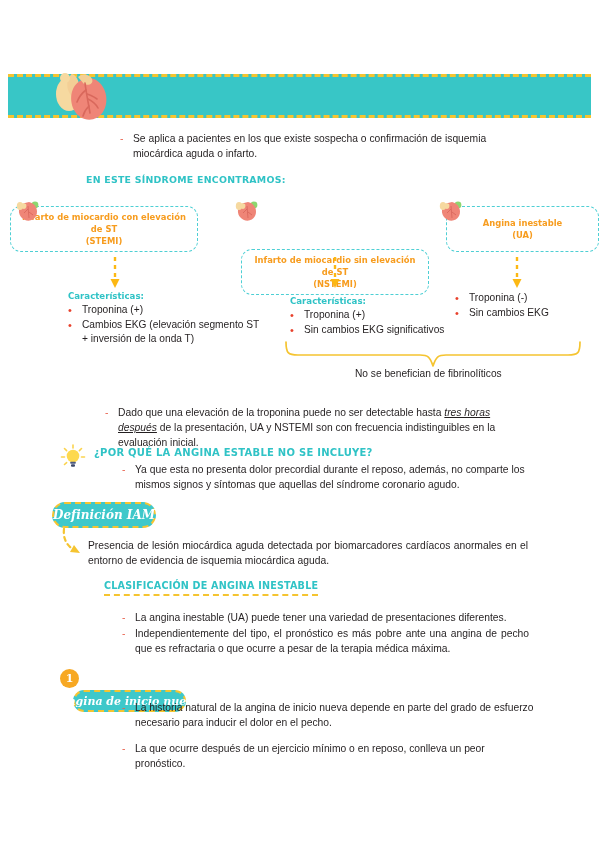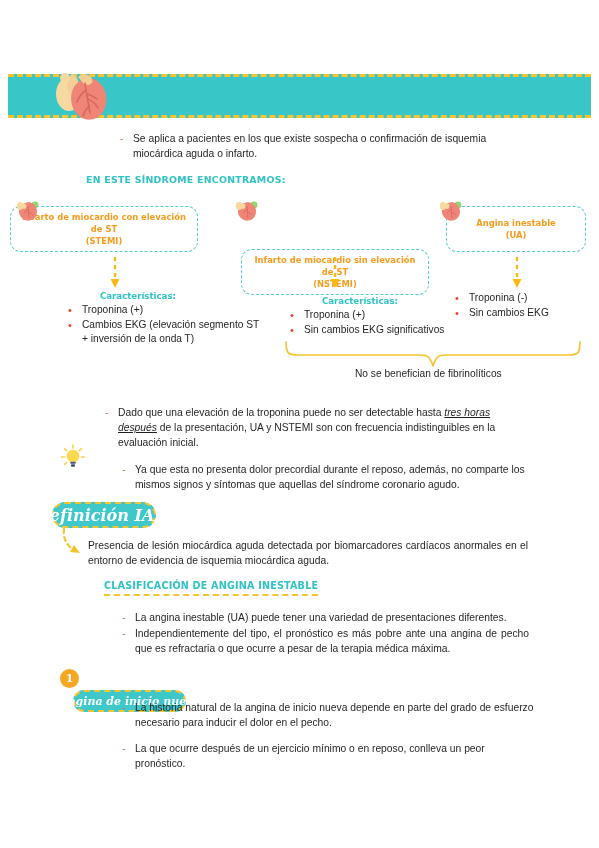--- a/index.html
+++ b/index.html
@@ -74,21 +74,20 @@
     padding:4px 6px;
   }
   .box-heart{position:absolute;width:26px;height:24px;}
 
   .arrow-v{position:absolute;}
 
   .charhead{
     position:absolute;
     color:#30c3c6;font-weight:bold;font-size:8.6px;
     font-family:"DejaVu Sans", sans-serif;
-    margin-left:32px;
   }
   .blist{position:absolute;}
   .blist .bl{display:flex;margin-bottom:1px;}
   .blist .dot{color:#e8412c;font-size:11px;line-height:14px;width:14px;flex:none;}
   .blist .btxt{font-size:10.2px;line-height:14px;color:#231f20;flex:1;}
 
   .brace{position:absolute;}
   .brace-label{
     position:absolute;font-size:10.2px;color:#231f20;
   }
@@ -97,21 +96,21 @@
   .pill{
     position:absolute;
     background:#3ec8ca;
     border:2px dashed #f5c430;
     border-radius:20px;
     box-sizing:border-box;
     display:flex;align-items:center;justify-content:center;
     color:#ffffff;
     font-family:"DejaVu Serif", serif;
     font-style:italic;font-weight:bold;
-    font-size:16px;
+    font-size:12px;
     white-space:nowrap;
   }
   .numcircle{
     position:absolute;
     width:19px;height:19px;border-radius:50%;
     background:#f7a823;
     color:#fff;font-weight:bold;font-size:11px;
     display:flex;align-items:center;justify-content:center;
     font-family:"DejaVu Serif", serif;
   }
@@ -182,21 +181,21 @@
     <path d="M10 3 C4 5 2 12 6 17 C10 22 18 22 21 16 C24 10 20 3 14 2 Z" fill="#ef8577"></path>
     <path d="M8 3 C5 5 6 9 9 9 C11 9 12 6 11 4 Z" fill="#f6d9a0"></path>
     <g stroke="#d9685c" stroke-width="0.9" fill="none">
         <path d="M13 6 L14 18"></path>
         <path d="M13 9 L9 13"></path>
         <path d="M14 12 L18 15"></path>
       </g>
     <ellipse cx="5" cy="6" rx="3.2" ry="4" fill="#f6d9a0"></ellipse>
   </svg>
 
-  <div class="catbox" style="left:446px;top:206px;width:140px;height:46px;">
+  <div class="catbox" style="left:446px;top:206px;width:153px;height:46px;">
     <span>Angina inestable</span>
     <span>(UA)</span>
   </div>
   <svg class="box-heart" style="left:438px;top:200px;" viewBox="0 0 26 24">
     <circle cx="20" cy="5" r="3.4" fill="#8ed66f"></circle>
     <path d="M10 3 C4 5 2 12 6 17 C10 22 18 22 21 16 C24 10 20 3 14 2 Z" fill="#ef8577"></path>
     <path d="M8 3 C5 5 6 9 9 9 C11 9 12 6 11 4 Z" fill="#f6d9a0"></path>
     <g stroke="#d9685c" stroke-width="0.9" fill="none">
         <path d="M13 6 L14 18"></path>
         <path d="M13 9 L9 13"></path>
@@ -270,20 +269,21 @@
       <line x1="21.5" y1="4.5" x2="19.4" y2="6.6"></line>
       <line x1="1.5" y1="13" x2="4.5" y2="13"></line>
       <line x1="24.5" y1="13" x2="21.5" y2="13"></line>
       <line x1="4.5" y1="20.5" x2="6.6" y2="18.6"></line>
     </g>
     <circle cx="13" cy="12" r="6.3" fill="#fdd94f"></circle>
     <rect x="10.2" y="17.8" width="5.6" height="2" rx="0.8" fill="#4c5a80"></rect>
     <rect x="11" y="20.2" width="4" height="2.6" rx="1" fill="#3d4a6b"></rect>
   </svg>
 
+  <div class="teal-head" style="left:94px;top:447px;font-size:10px;">¿POR QUÉ LA ANGINA ESTABLE NO SE INCLUYE?</div>
 
   <div class="dash-item bodytext" style="left:122px;top:462px;width:407px;">
     <span class="dash">-</span>
     <span class="dash-body">Ya que esta no presenta dolor precordial durante el reposo, además, no comparte los mismos signos y síntomas que aquellas del síndrome coronario agudo.</span>
   </div>
 
   <div class="pill" style="left:52px;top:502px;width:104px;height:26px;">
     <span>Definición IAM</span>
   </div>
   <svg style="position:absolute;left:58px;top:528px;" width="32" height="32">

